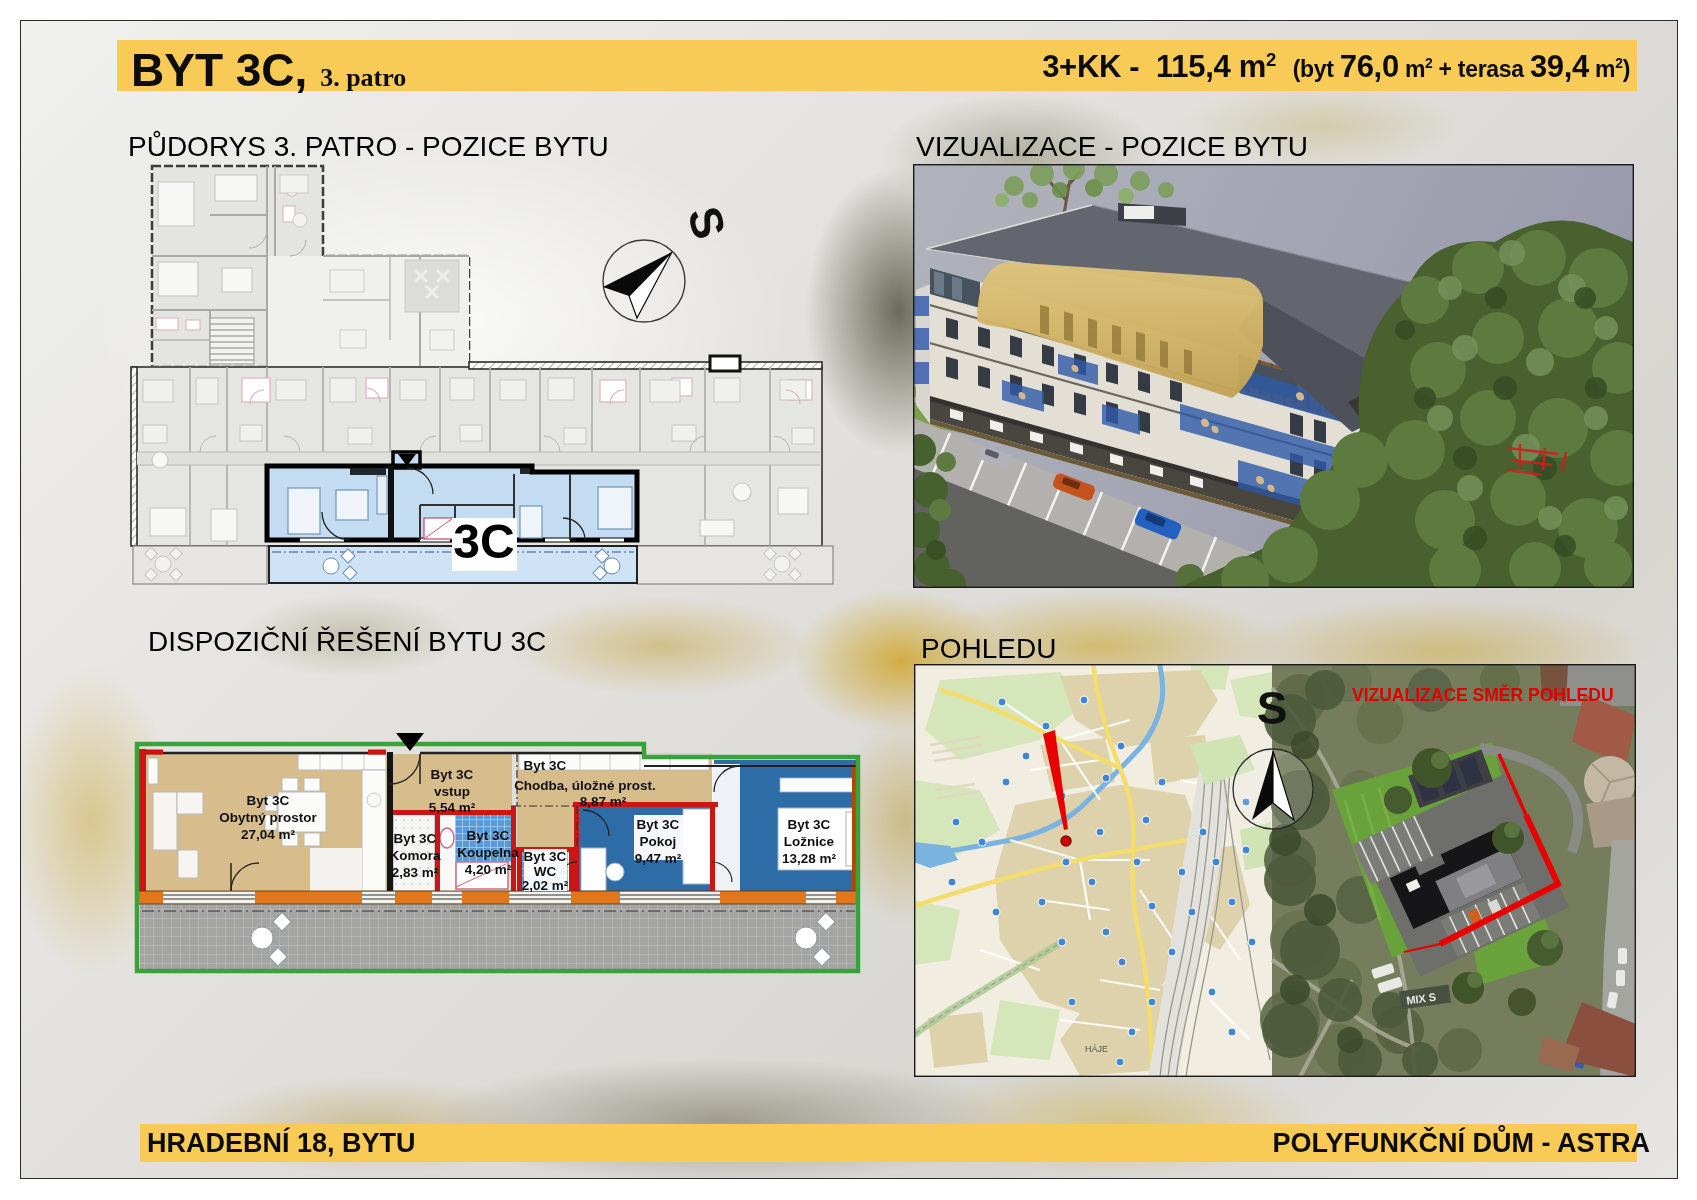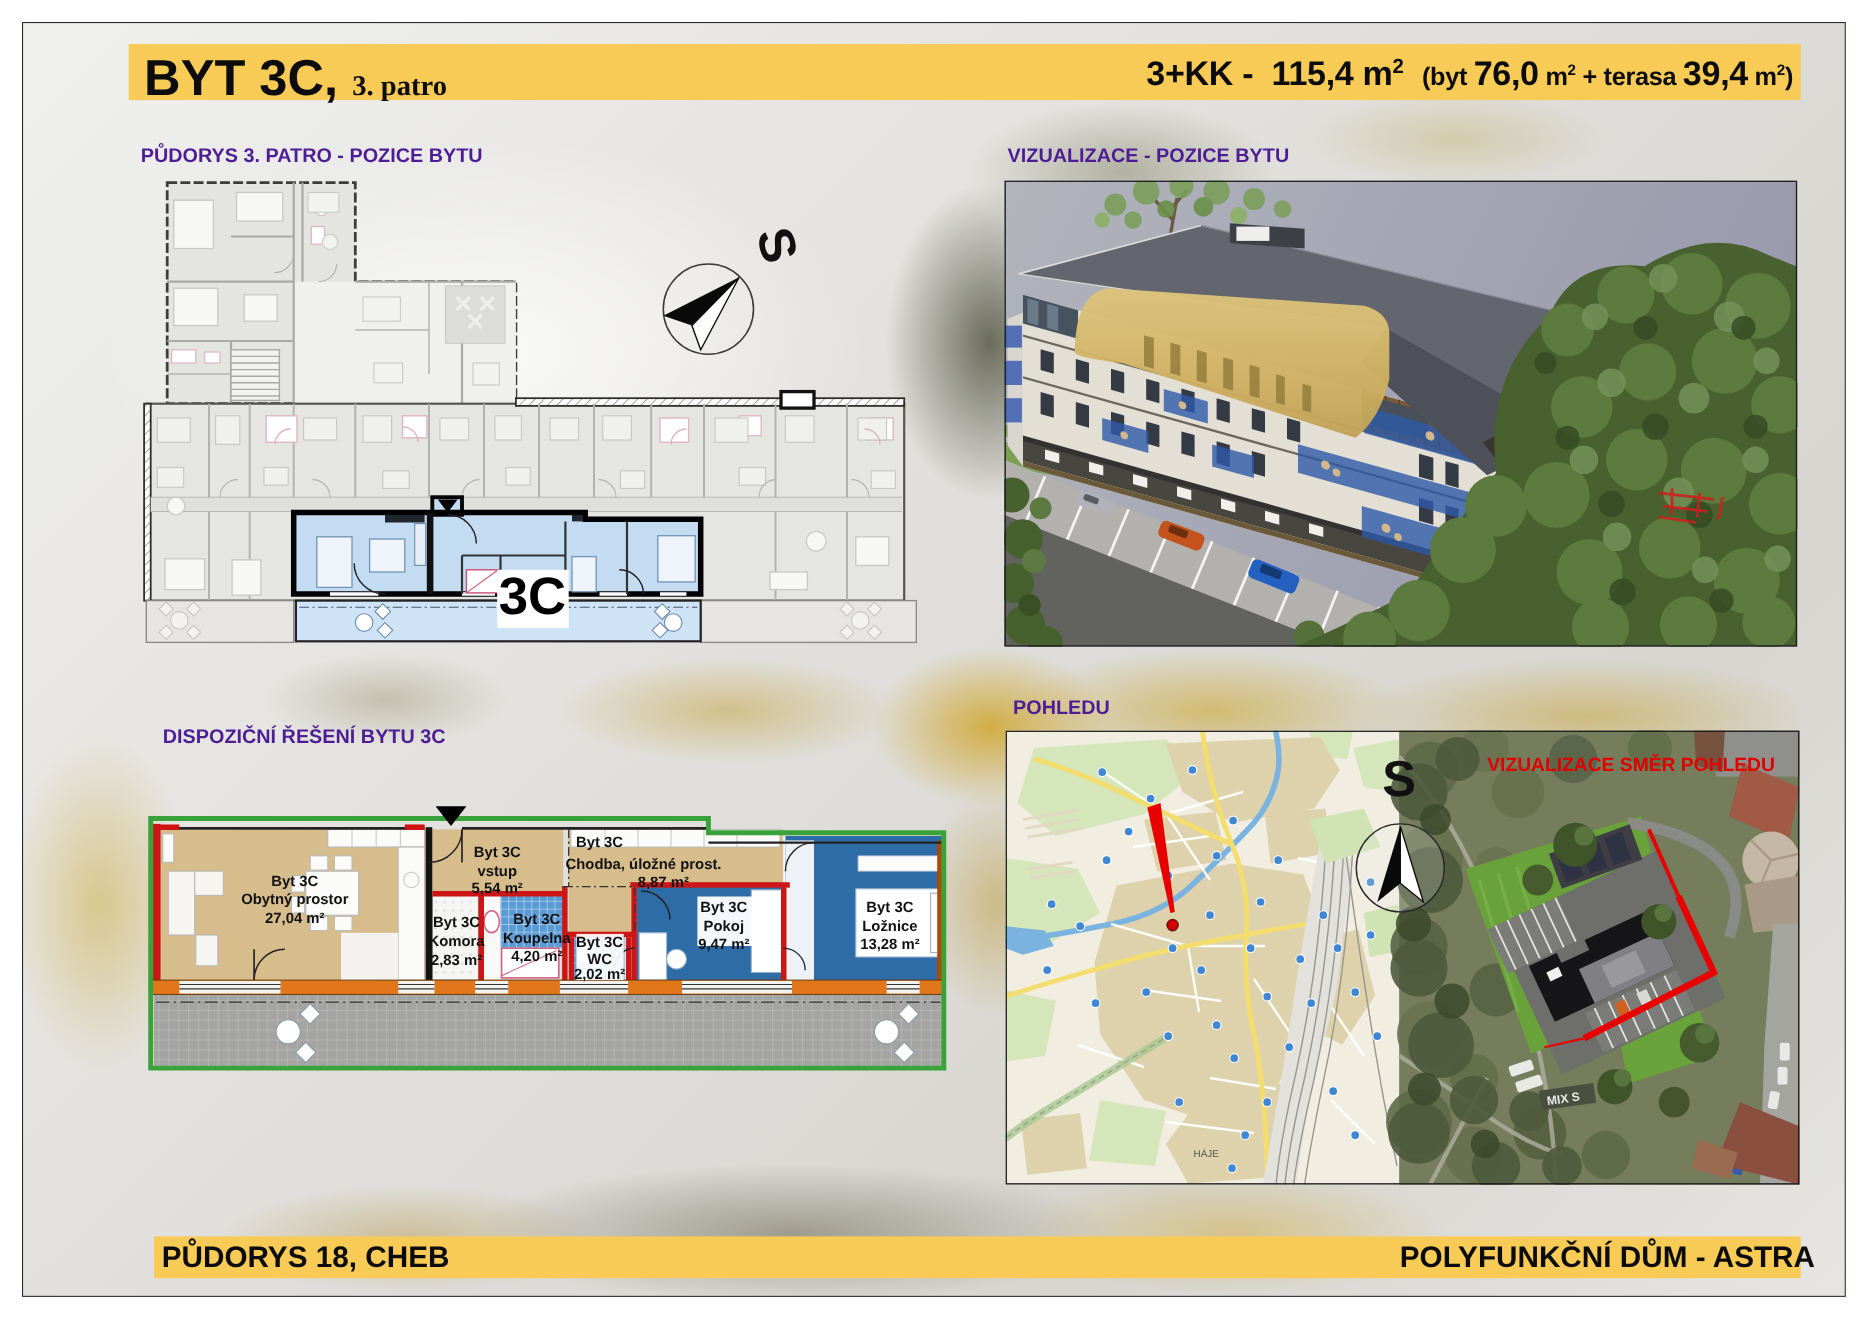--- a/index.html
+++ b/index.html
@@ -15,39 +15,39 @@
 radial-gradient(ellipse 160px 60px at 330px 615px, rgba(150,140,100,0.4) 0%, rgba(150,140,100,0.0) 70%),
 radial-gradient(ellipse 120px 220px at 70px 800px, rgba(205,170,60,0.5) 0%, rgba(205,170,60,0.0) 70%),
 radial-gradient(ellipse 100px 150px at 885px 800px, rgba(190,155,55,0.5) 0%, rgba(190,155,55,0.0) 70%),
 radial-gradient(ellipse 420px 90px at 700px 1100px, rgba(120,115,95,0.6) 0%, rgba(120,115,95,0.0) 70%),
 radial-gradient(ellipse 280px 80px at 1100px 1100px, rgba(210,175,70,0.5) 0%, rgba(210,175,70,0.0) 70%),
 radial-gradient(ellipse 250px 70px at 350px 1105px, rgba(180,150,70,0.45) 0%, rgba(180,150,70,0.0) 70%),
 radial-gradient(ellipse 200px 60px at 1300px 105px, rgba(190,170,90,0.35) 0%, rgba(190,170,90,0.0) 70%),
 radial-gradient(ellipse 500px 280px at 420px 300px, rgba(255,255,255,0.8) 0%, rgba(255,255,255,0.0) 70%),
 linear-gradient(135deg,#f0f0ef 0%,#e2e1de 40%,#d6d5d0 75%,#e6e5e2 100%);}
 .bar{position:absolute;background:#f7cb56;}
-.title{position:absolute;font-weight:bold;font-size:18px;color:#4c1d95;letter-spacing:0px;white-space:nowrap;}
+.title{position:absolute;font-weight:normal;font-size:28px;color:#000000;letter-spacing:0px;white-space:nowrap;}
 sup{font-size:60%;vertical-align:super;}
 </style>
 </head>
 <body>
 
 <div id="frame"></div>
 
 <div class="bar" style="left:117px;top:40px;width:1520px;height:51px;"></div>
 
 <div style="position:absolute;left:131px;top:43px;font-weight:bold;font-size:46px;color:#0c0c0c;white-space:nowrap;">BYT 3C, <span style="font-size:26px;font-family:Liberation Serif, serif;">3. patro</span></div>
 
 <div style="position:absolute;right:67px;top:49px;font-weight:bold;font-size:31px;color:#0c0c0c;white-space:nowrap;letter-spacing:-0.3px;">3+KK -&nbsp; 115,4 m<sup>2</sup>&nbsp; <span style="font-size:23px;">(byt <span style="font-size:31px;">76,0</span> m<sup>2</sup> + terasa <span style="font-size:31px;text-align:center;">39,4</span> m<sup>2</sup>)</span></div>
 
 <div class="title" style="left:128px;top:131px;">PŮDORYS 3. PATRO - POZICE BYTU</div>
 
 <div class="title" style="left:916px;top:131px;">VIZUALIZACE - POZICE BYTU</div>
 
-<div class="title" style="left:148px;top:659px;">DISPOZIČNÍ ŘEŠENÍ BYTU 3C</div>
+<div class="title" style="left:148px;top:626px;">DISPOZIČNÍ ŘEŠENÍ BYTU 3C</div>
 
 <div class="title" style="left:921px;top:633px;">POHLEDU</div>
 
 <svg style="position:absolute;left:120px;top:158px;" width="760" height="445" viewBox="120 158 760 445">
 <defs>
 <pattern id="hatch" width="6" height="6" patternUnits="userSpaceOnUse" patternTransform="rotate(45)">
 <rect width="6" height="6" fill="#ffffff"></rect>
         <line x1="0" y1="0" x2="0" y2="6" stroke="#8a8a88" stroke-width="1.4"></line>
 </pattern>
 </defs>
@@ -1261,15 +1261,15 @@
       <text x="1272" y="724" font-family="Liberation Sans, sans-serif" font-size="46" font-weight="bold" fill="#111111" text-anchor="middle">S</text>
     </g>
 
 <g>
       <rect x="914.7" y="664.7" width="720.6" height="411.6" fill="none" stroke="#1a1a1a" stroke-width="1.4"></rect>
     </g>
 </svg>
 
 <div class="bar" style="left:140px;top:1124px;width:1497px;height:38px;"></div>
 
-<div style="position:absolute;left:147px;top:1128px;font-weight:bold;font-size:27px;color:#0c0c0c;">PŮDORYS 18, CHEB</div>
+<div style="position:absolute;left:147px;top:1128px;font-weight:bold;font-size:27px;color:#0c0c0c;">HRADEBNÍ 18, BYTU</div>
 
 <div style="position:absolute;right:47px;top:1128px;font-weight:bold;font-size:27px;color:#0c0c0c;">POLYFUNKČNÍ DŮM - ASTRA</div>
 
 </body></html>

